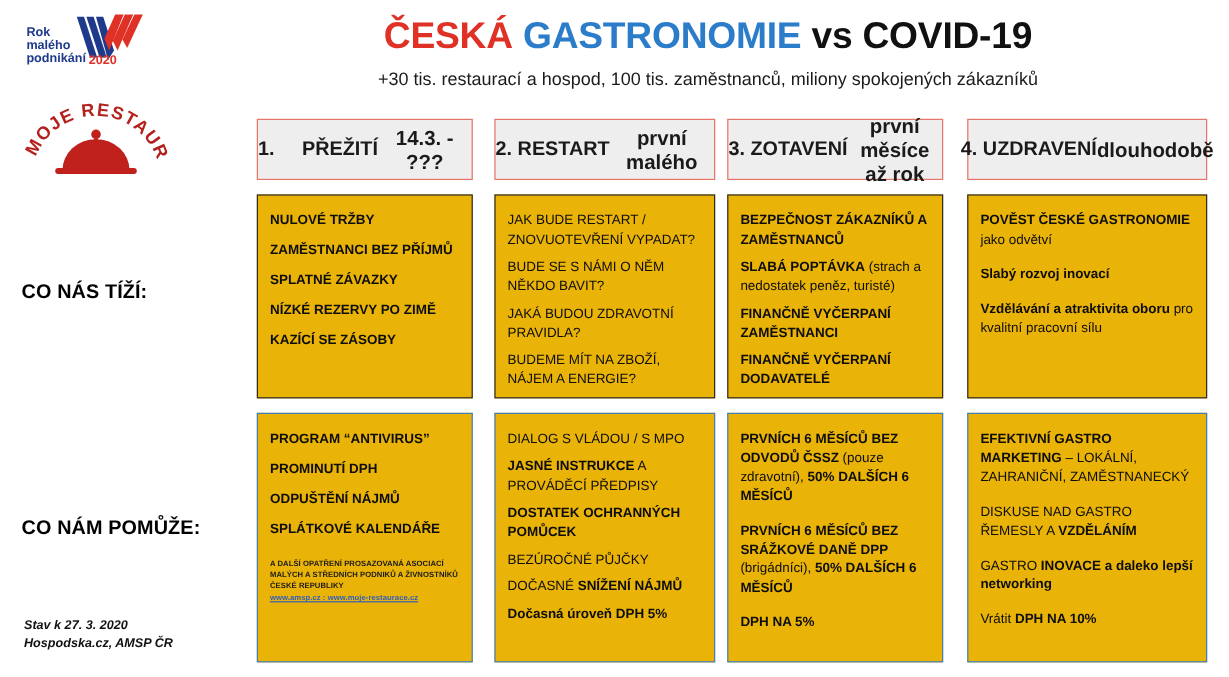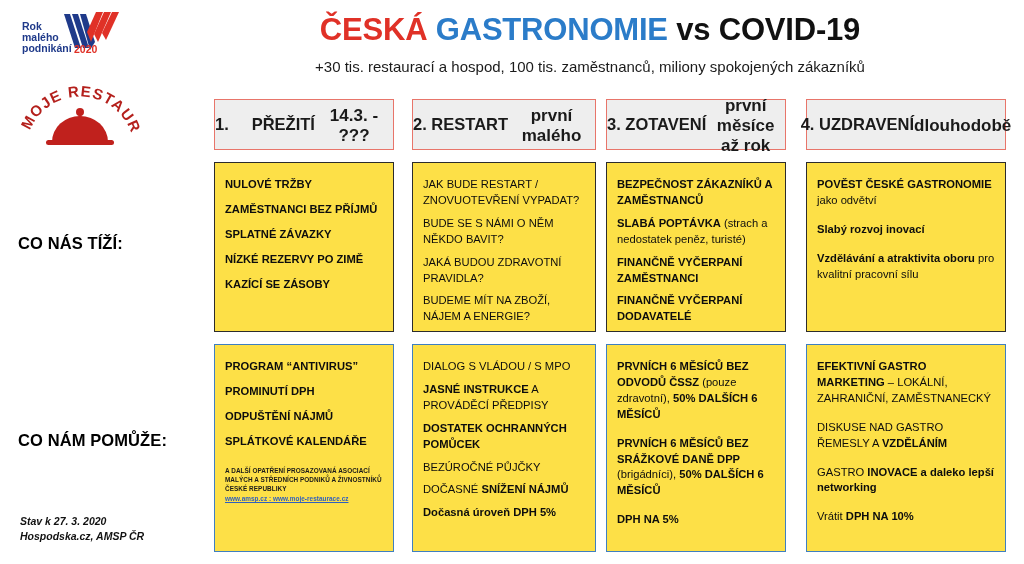--- a/index.html
+++ b/index.html
@@ -104,21 +104,21 @@
   .head-sub {
     font-size: 17px;
     font-weight: bold;
     color: #1a1a1a;
     margin-top: 3px;
   }
 
   .body-box {
     position: absolute;
     box-sizing: border-box;
-    background: #fde047;
+    background: #eab308;
     padding: 14px 10px 10px 10px;
     overflow: hidden;
   }
   .row-a {
     top: 162px;
     height: 170px;
     border: 1.5px solid #2c2c2c;
   }
   .row-b {
     top: 344px;

